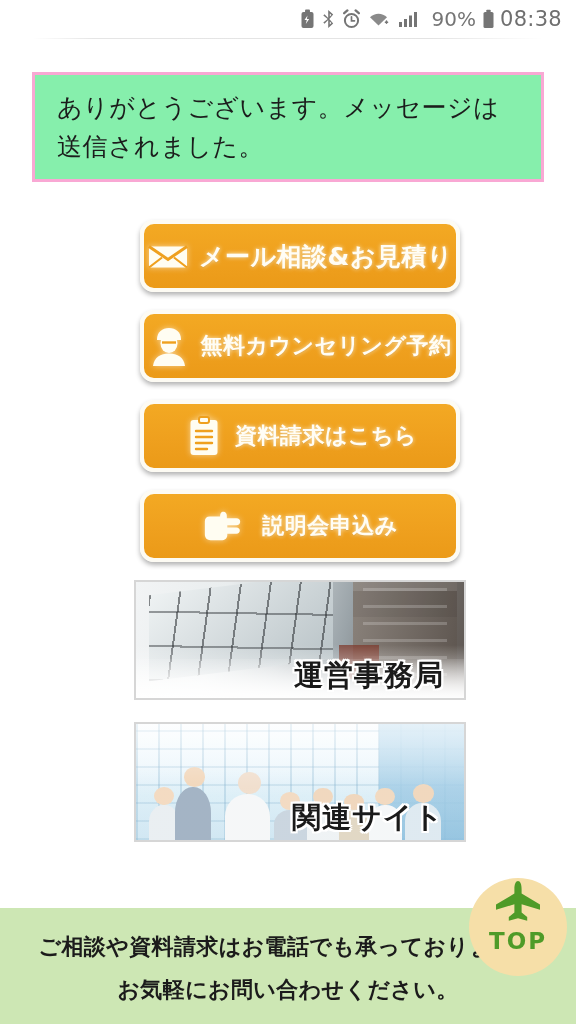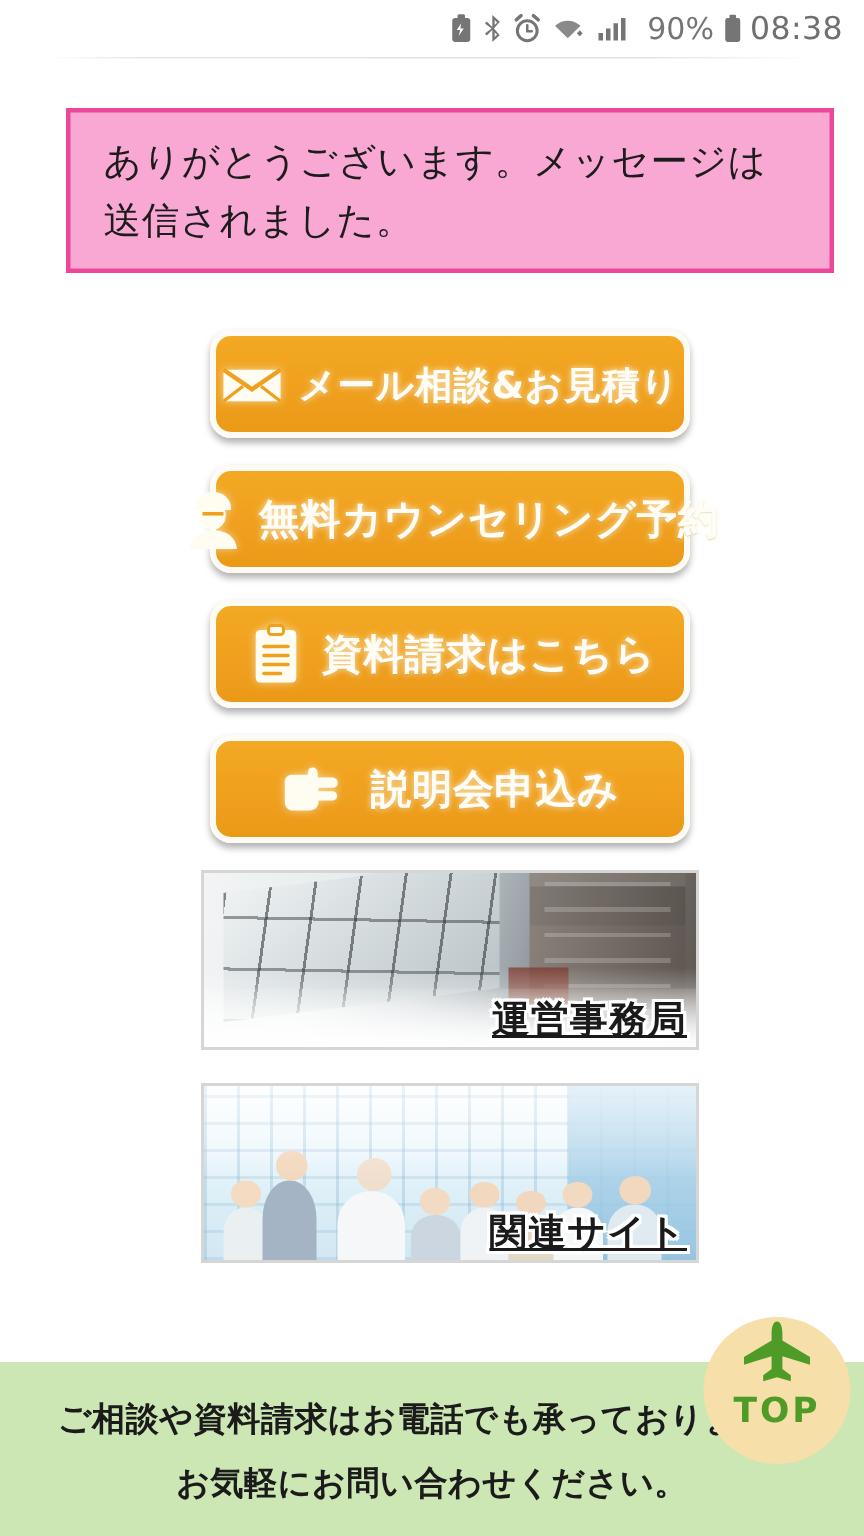--- a/index.html
+++ b/index.html
@@ -23,23 +23,23 @@
   .sb-ic { display:inline-flex; align-items:center; justify-content:center; }
   .sb-pct { font-size: 20px; color:#757575; margin-left:14px; }
   .sb-time { font-size: 21px; color:#6f6f6f; margin-left:5px; letter-spacing:.3px;}
   .hdr-rule {
     position:absolute; top:38px; left:32px; right:32px; height:1px;
     background: linear-gradient(to right, rgba(0,0,0,0) 0%, rgba(0,0,0,.10) 12%, rgba(0,0,0,.11) 78%, rgba(0,0,0,0) 100%);
   }
 
   
   .msgbox {
-    position:absolute; left:44px; top:72px; width:512px; min-height:88px;
-    border: 3px solid #ec4899;
-    background: #f9a8d4;
+    position:absolute; left:32px; top:72px; width:512px; min-height:88px;
+    border: 3px solid #f9a8d4;
+    background: #86efac;
     padding: 14px 20px 12px 22px;
   }
   .msgbox p {
     font-size: 25px; line-height: 1.55; color: #1c1c1c;
     font-family: "DejaVu Sans", "Liberation Sans", sans-serif;
     letter-spacing: .5px;
   }
 
   
   .cta-wrap { position:absolute; left:0; top:220px; width:100%;margin-left:12px; }
@@ -50,40 +50,39 @@
     background: linear-gradient(180deg,#f3a923 0%, #efa01e 55%, #eb9a18 100%);
     border-radius: 14px;
     border: 4px solid #fdfbf3;
     box-shadow: 0 3px 5px rgba(0,0,0,.30);
     display:flex; align-items:center; justify-content:center;
     cursor:pointer;
   }
   .cta .ic { width:42px; height:42px; flex:0 0 42px; display:flex; align-items:center; justify-content:center;
              filter: drop-shadow(0 0 3px rgba(255,255,255,.55)); margin-right:10px;}
   .cta .lbl {
-    font-size: 27px; font-weight: 700; color: #fffdf5;
+    font-size: 22px; font-weight: 700; color: #fffdf5;
     letter-spacing: .5px; white-space: nowrap;
     text-shadow: 0 0 4px rgba(255,252,235,.85), 0 1px 1px rgba(180,110,0,.35);
     font-family: "DejaVu Sans", "Liberation Sans", sans-serif;
   }
   .cta.b1 .lbl { font-size: 25px; }
   .cta.b4 .ic { margin-right:18px; }
 
   
   .banner {
     position:relative; width:332px; height:120px; margin:0 auto 22px auto;
     border:2px solid #d6d6d6; overflow:hidden; cursor:pointer;
   }
   .banner .cap {
-    position:absolute; right:6px; bottom:2px;
-    font-size: 25px; font-weight:700; color:#1a1a1a; letter-spacing:1px;
+    position:absolute; right:20px; bottom:2px;
+    font-size: 29px; font-weight:700; color:#1a1a1a; letter-spacing:1px;
     text-shadow: -2px -2px 0 #fff, 2px -2px 0 #fff, -2px 2px 0 #fff, 2px 2px 0 #fff,
                   0 -2px 0 #fff, 0 2px 0 #fff, -2px 0 0 #fff, 2px 0 0 #fff;
     font-family: "DejaVu Sans", "Liberation Sans", sans-serif;
-    text-decoration: underline;
   }
   
   .ph-office { position:absolute; inset:0; background:
       linear-gradient(105deg,#f2f4f5 0%, #e9edee 26%, #c9cfd2 44%, #9aa3a8 62%, #7d8184 74%, #6e6a66 86%, #5b534e 100%); }
   .ph-office .glass { position:absolute; left:4%; top:2%; width:56%; height:74%;
       background: repeating-linear-gradient(98deg, rgba(40,44,48,.55) 0 2px, rgba(255,255,255,0) 2px 30px),
                   repeating-linear-gradient(8deg, rgba(40,44,48,.45) 0 2px, rgba(255,255,255,0) 2px 34px),
                   linear-gradient(140deg,#eef2f3,#b9c3c7);
       transform: skewY(-7deg); }
   .ph-office .tower { position:absolute; right:2%; top:-4%; width:32%; height:92%;

